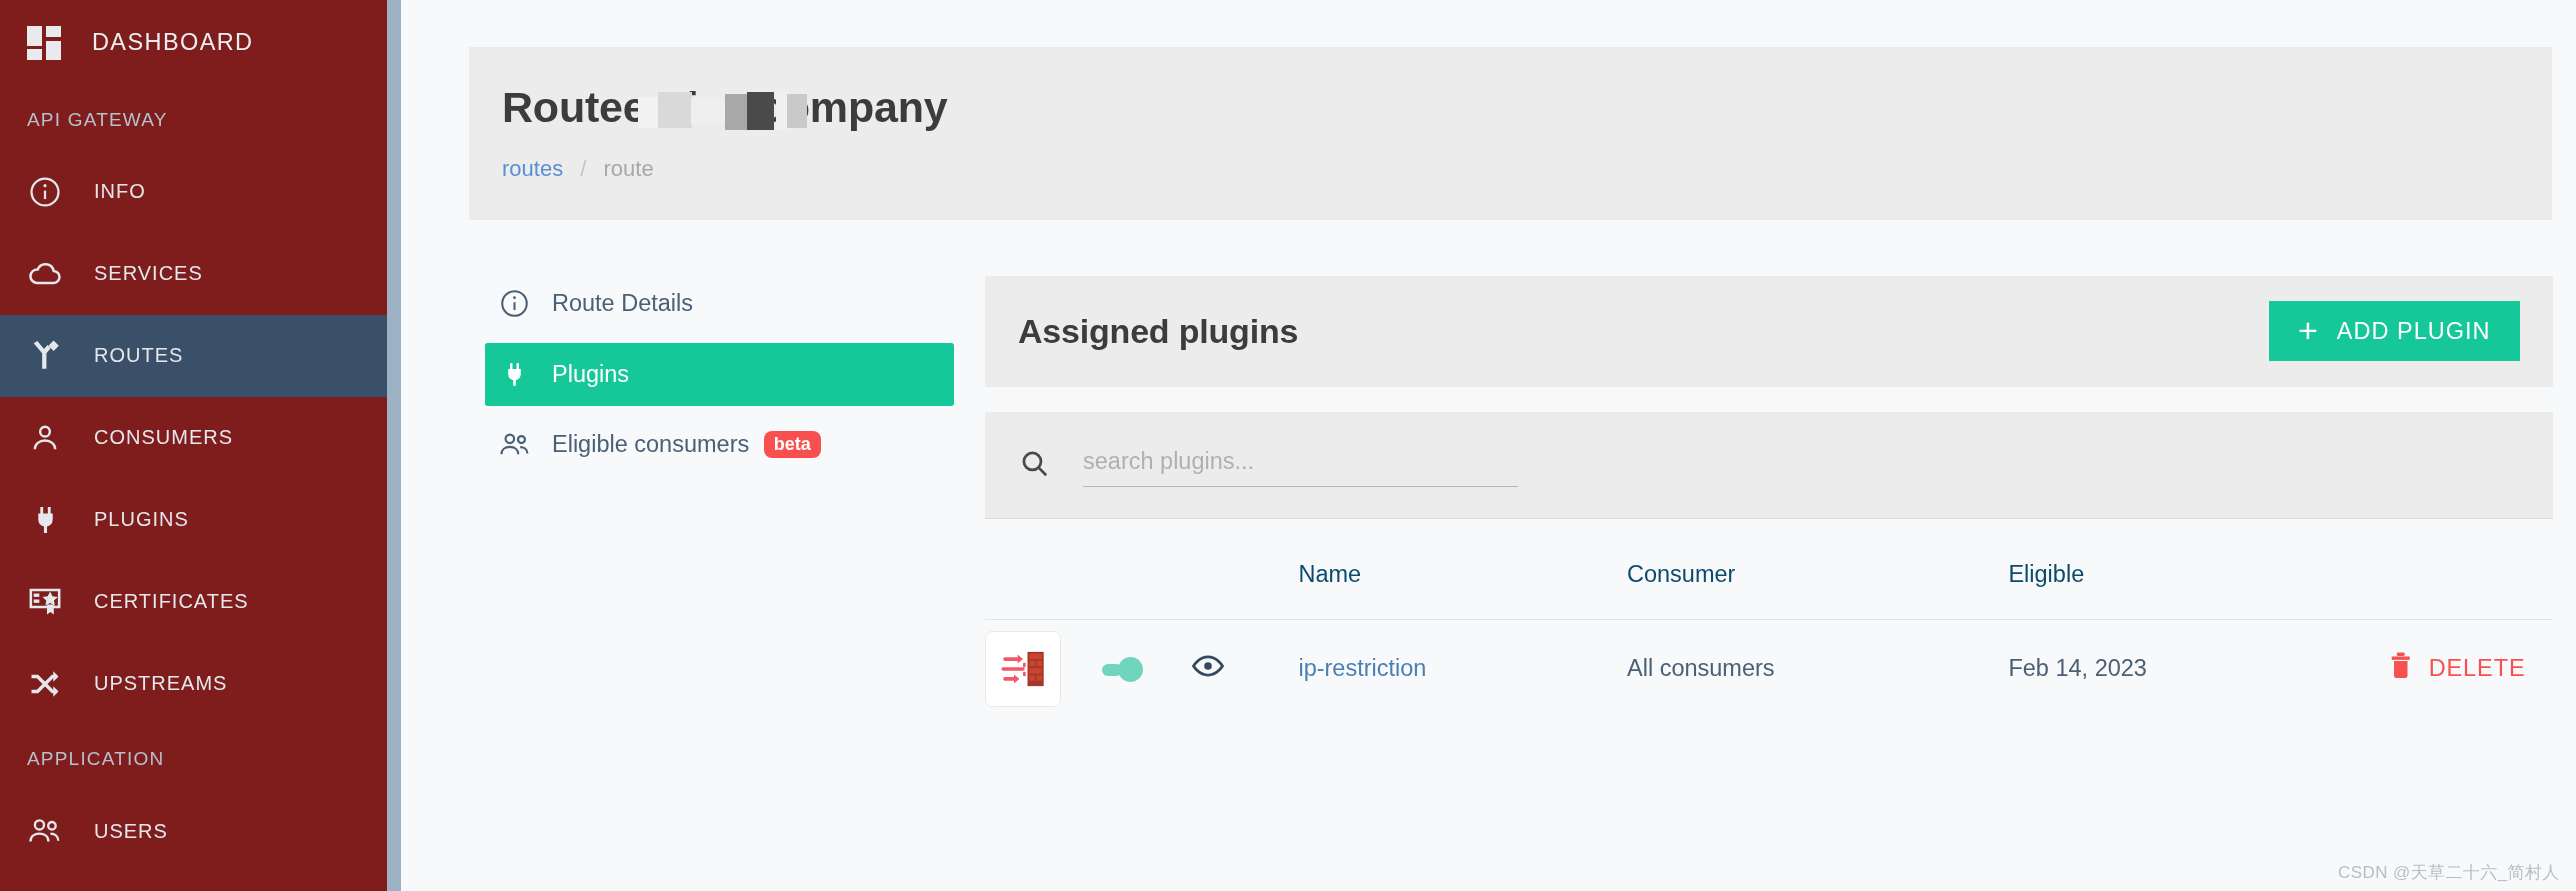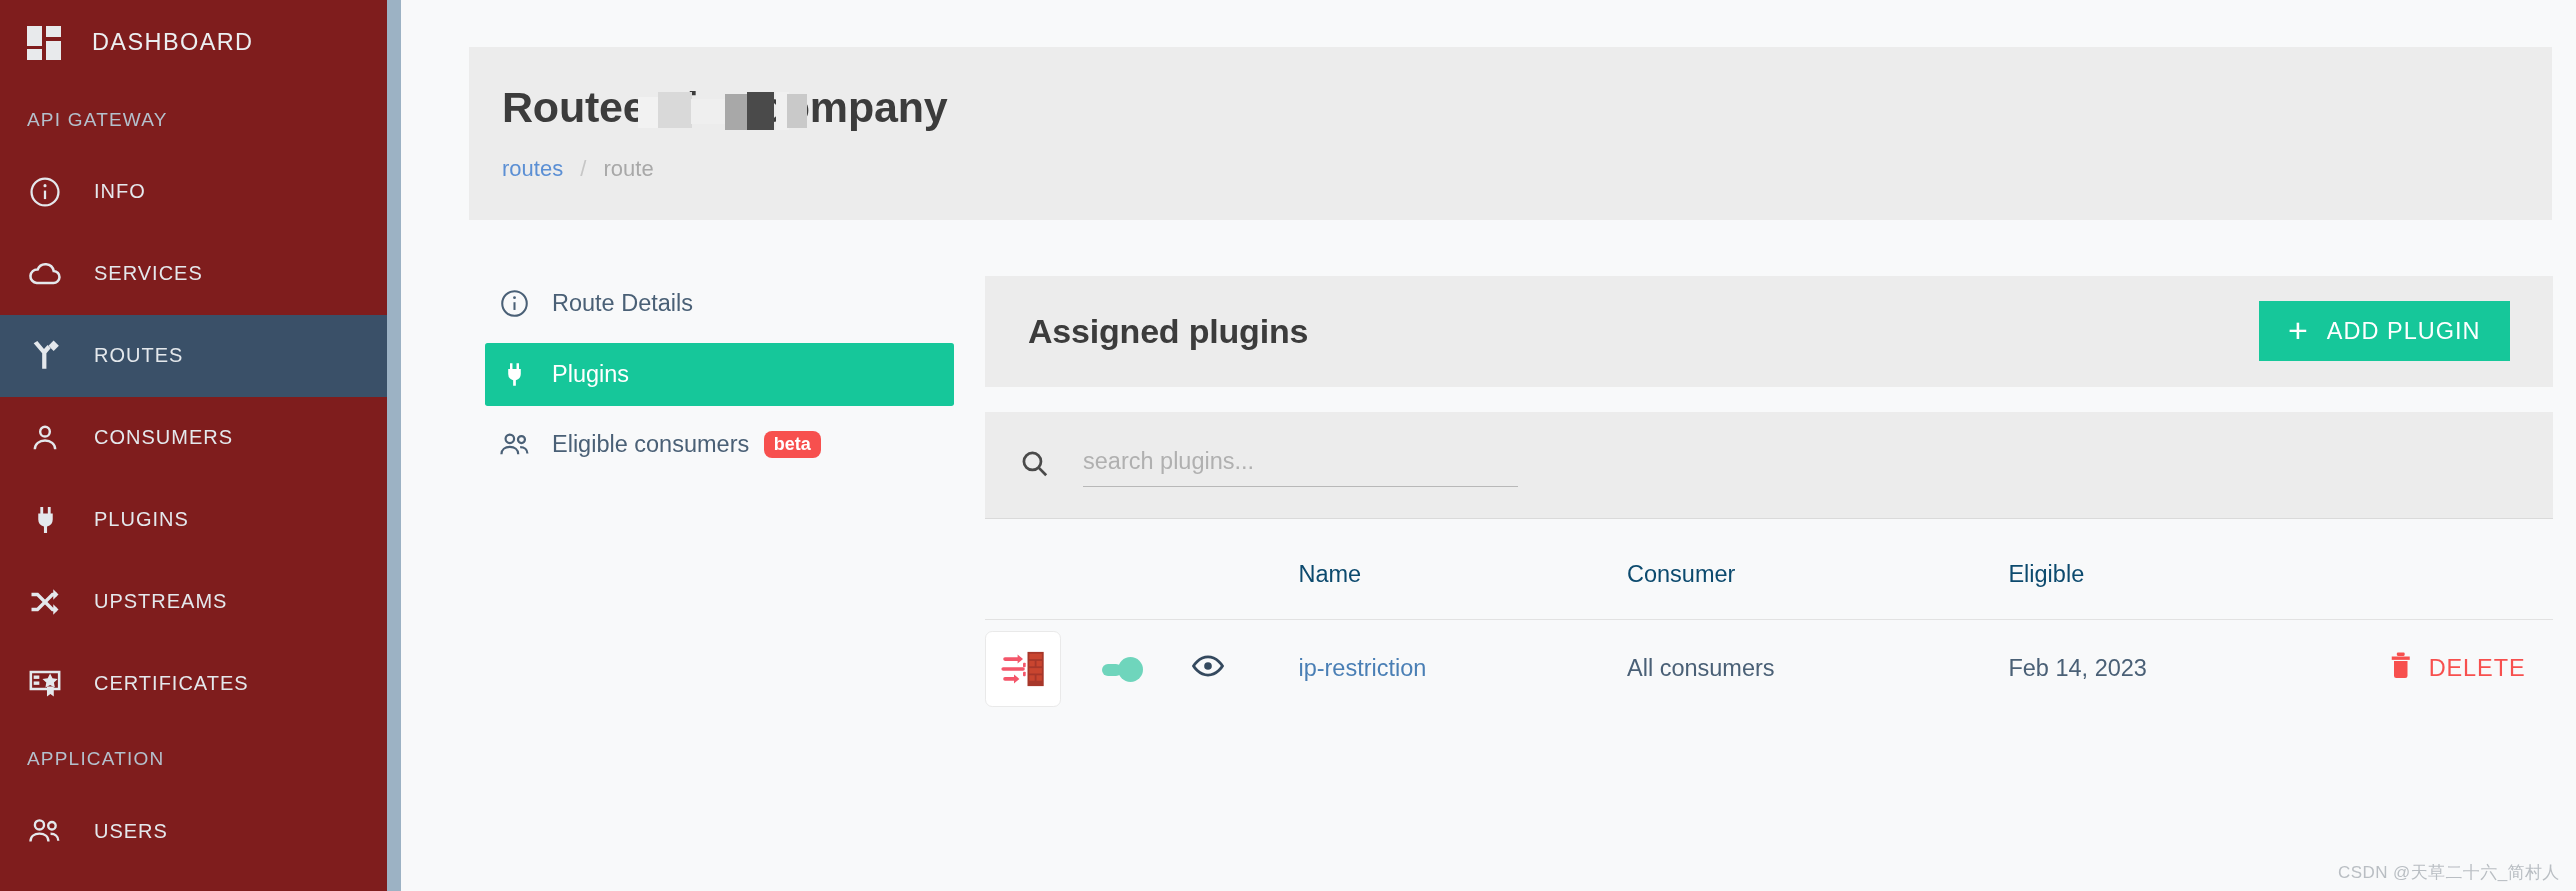--- a/index.html
+++ b/index.html
@@ -119,21 +119,21 @@
     background: #f7504e; color: #fff; font-size: 18px;
     font-weight: 700; padding: 3.6px 10px 4.5px; border-radius: 8px;
     margin-left: 14.5px; line-height: 1;
   }
 
   
   .card { flex: 1 1 auto; margin-left: 31px; }
   .card-head {
     background: #ececec;
     display: flex; align-items: center; justify-content: space-between;
-    padding: 25px 43px; height: 111px;
+    padding: 25px 33px; height: 111px;
   }
   .card-head h2 {
     font-size: 34px; font-weight: 700; color: #3c3c3c; letter-spacing:-0.2px;
   }
   .btn-add {
     background: #16c79a; color: #fff;
     display: flex; align-items: center; justify-content: center;
     padding: 0 29px; height: 60px;
     font-size: 23.5px; letter-spacing: 1px; cursor: pointer;
     border: none; font-family: inherit;
@@ -259,41 +259,41 @@
       <span class="ico">
         <svg width="31" height="34" viewBox="0 0 24 24" fill="currentColor">
           <path d="M8 2v5H6.4v4.6A5.6 5.6 0 0 0 10.8 17v5h2.4v-5a5.6 5.6 0 0 0 4.4-5.4V7H16V2h-2.2v5h-3.6V2z"></path>
         </svg>
       </span>
       <span class="txt">PLUGINS</span>
     </div>
 
     <div class="sb-item">
       <span class="ico">
-        <svg width="36" height="36" viewBox="0 0 24 24" fill="none" stroke="currentColor" stroke-width="2.2">
-          <path d="M3 7h4l10 10h3"></path>
-            <path d="M3 17h4L17 7h3"></path>
-          <path d="M17.5 3.5L21 7l-3.5 3.5" fill="currentColor" stroke="none"></path>
-          <path d="M17.5 13.5L21 17l-3.5 3.5" fill="currentColor" stroke="none"></path>
-        </svg>
-      </span>
-      <span class="txt">UPSTREAMS</span>
-    </div>
-
-    <div class="sb-item">
-      <span class="ico">
         <svg width="36" height="34" viewBox="0 0 24 24" fill="currentColor">
           <path d="M2 3.5h20v12H2z" fill="none" stroke="currentColor" stroke-width="1.8"></path>
           <rect x="4" y="6" width="4" height="2.4"></rect>
             <rect x="4" y="10.2" width="4" height="2.4"></rect>
           <path d="M15.6 4.6l1.7 3.3 3.7.5-2.7 2.5.7 3.6-3.4-1.8-3.3 1.8.6-3.6L10.2 8.4l3.7-.5z"></path>
           <path d="M13.4 13.8v7l2.4-1.8 2.4 1.8v-7z"></path>
         </svg>
       </span>
       <span class="txt">CERTIFICATES</span>
+    </div>
+
+    <div class="sb-item">
+      <span class="ico">
+        <svg width="36" height="36" viewBox="0 0 24 24" fill="none" stroke="currentColor" stroke-width="2.2">
+          <path d="M3 7h4l10 10h3"></path>
+            <path d="M3 17h4L17 7h3"></path>
+          <path d="M17.5 3.5L21 7l-3.5 3.5" fill="currentColor" stroke="none"></path>
+          <path d="M17.5 13.5L21 17l-3.5 3.5" fill="currentColor" stroke="none"></path>
+        </svg>
+      </span>
+      <span class="txt">UPSTREAMS</span>
     </div>
 
     <div class="sb-section">APPLICATION</div>
 
     <div class="sb-item">
       <span class="ico">
         <svg width="38" height="34" viewBox="0 0 26 24" fill="none" stroke="currentColor" stroke-width="1.7">
           <circle cx="9" cy="7.6" r="3.3"></circle>
             <circle cx="18" cy="8.2" r="2.7"></circle>
           <path d="M2.5 19.5c0-3.6 2.9-5.6 6.5-5.6s6.5 2 6.5 5.6"></path>

